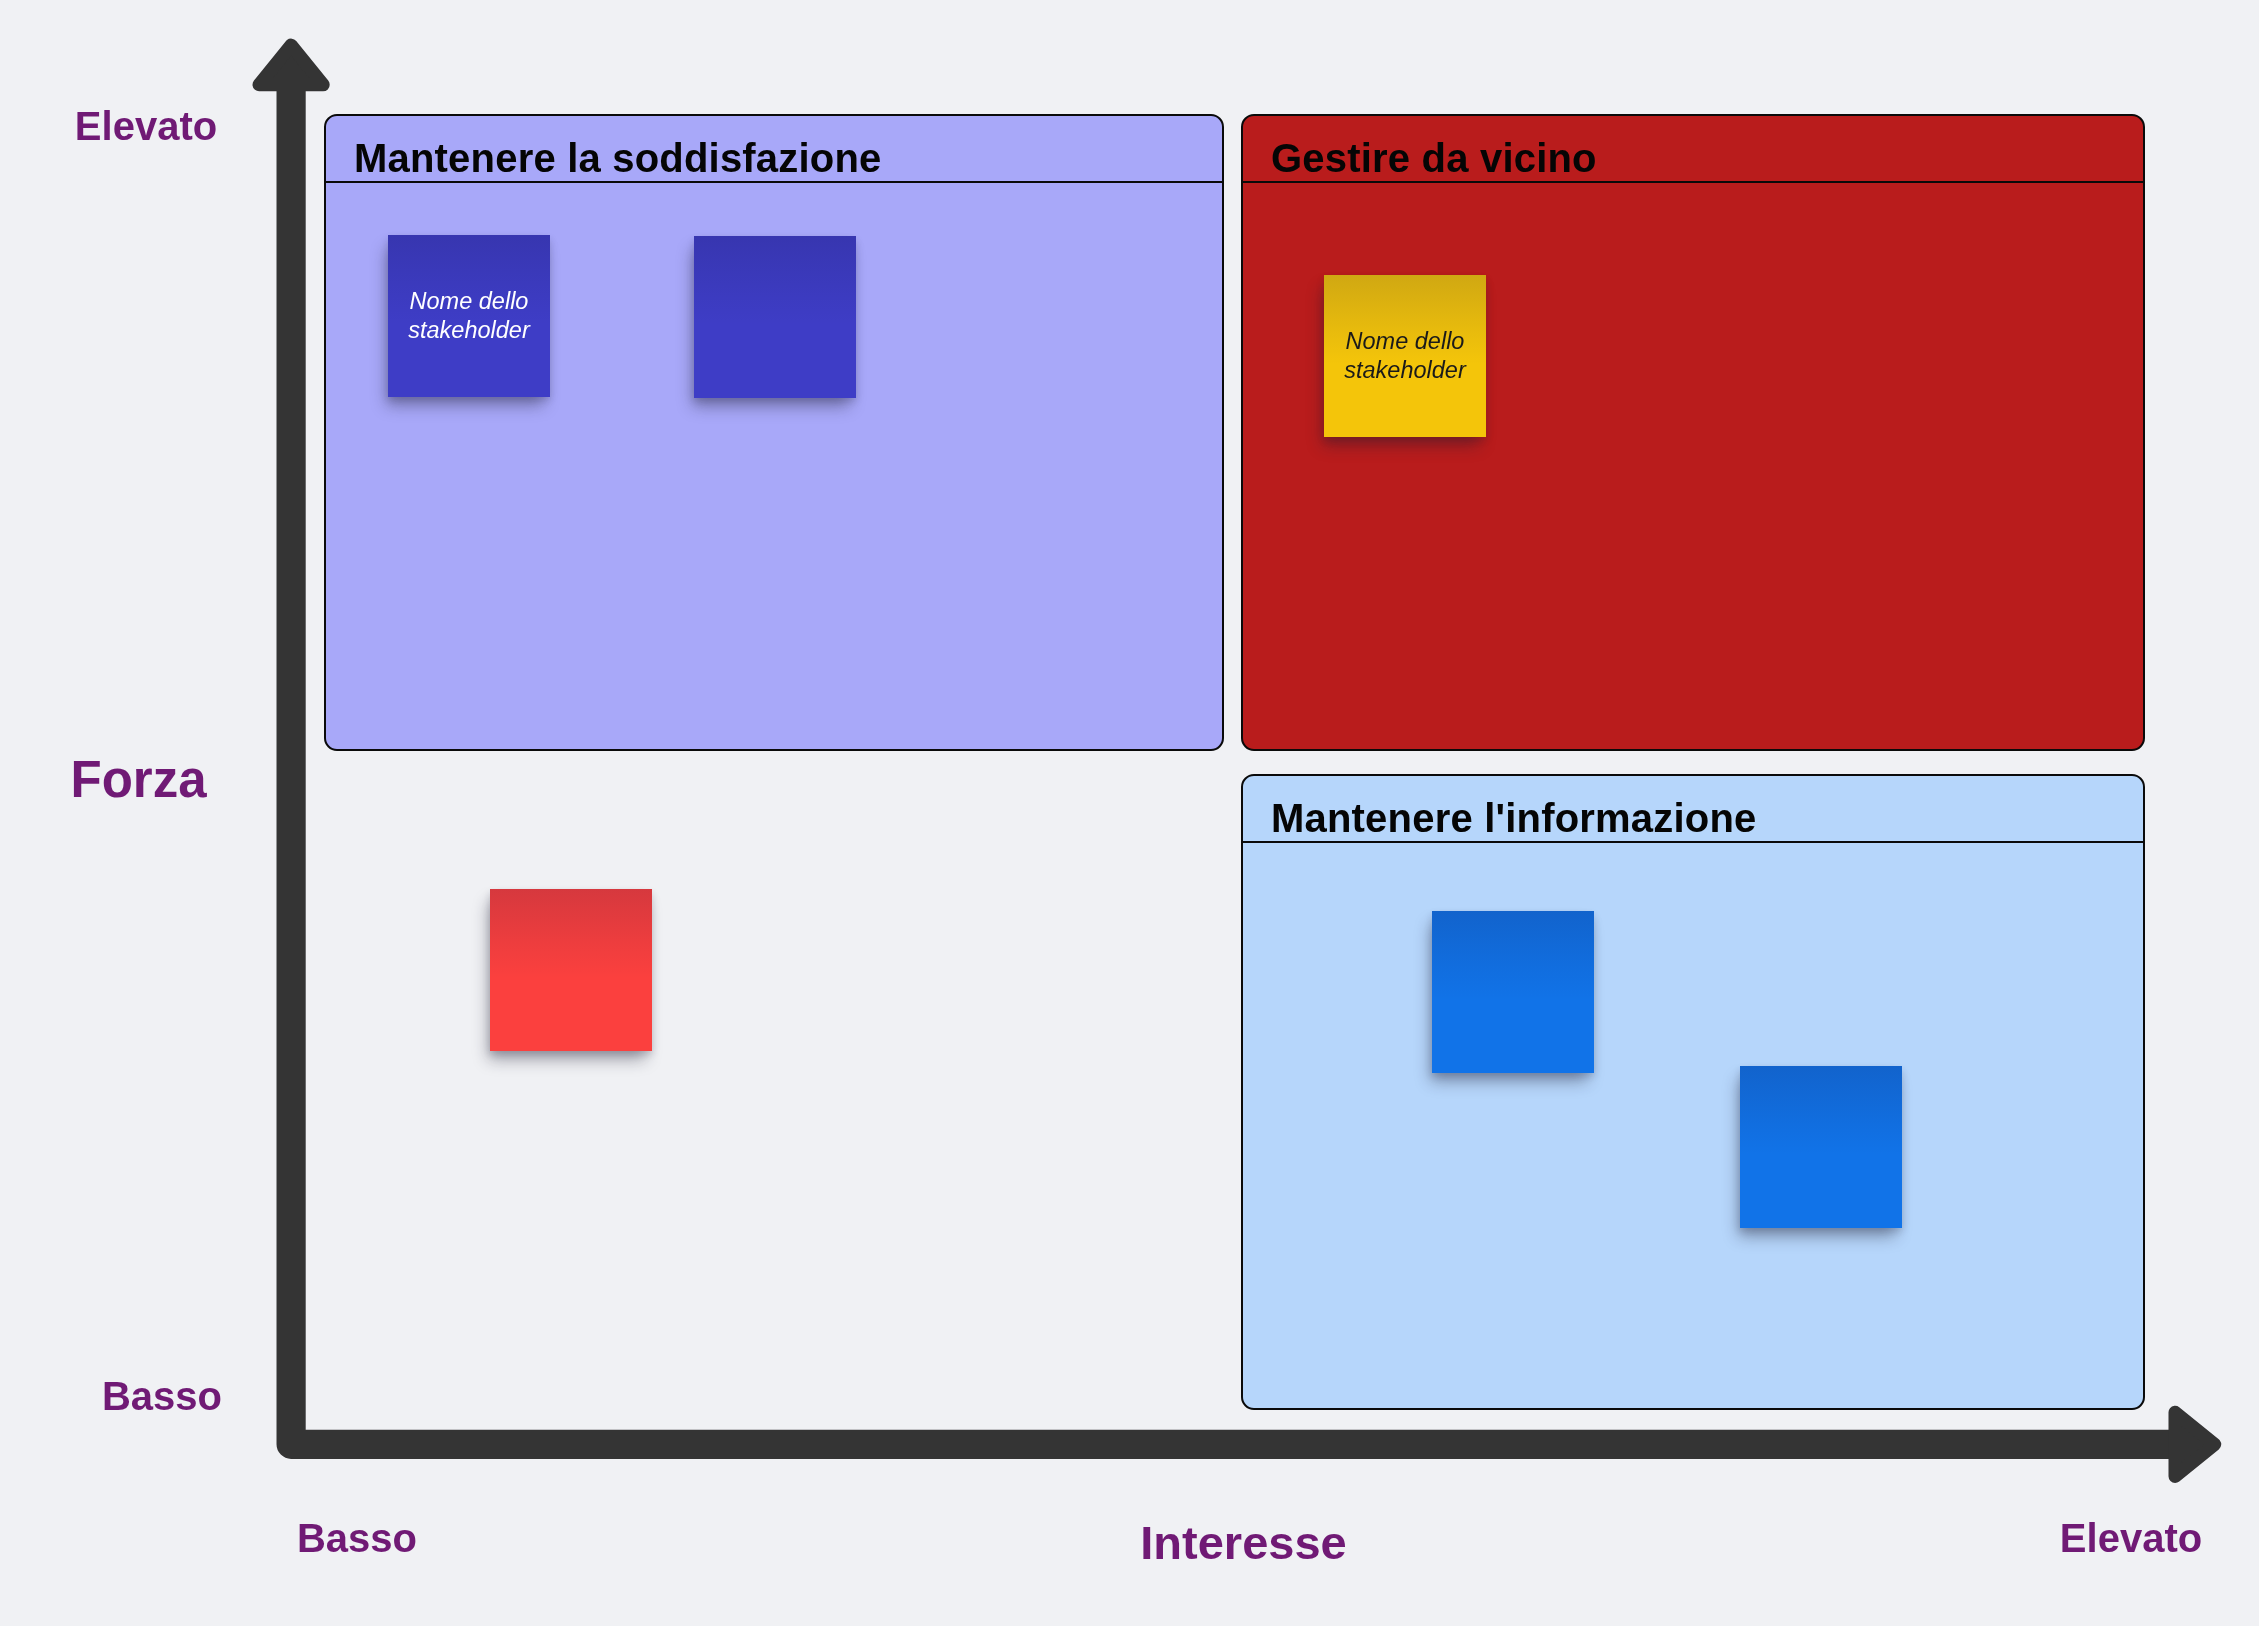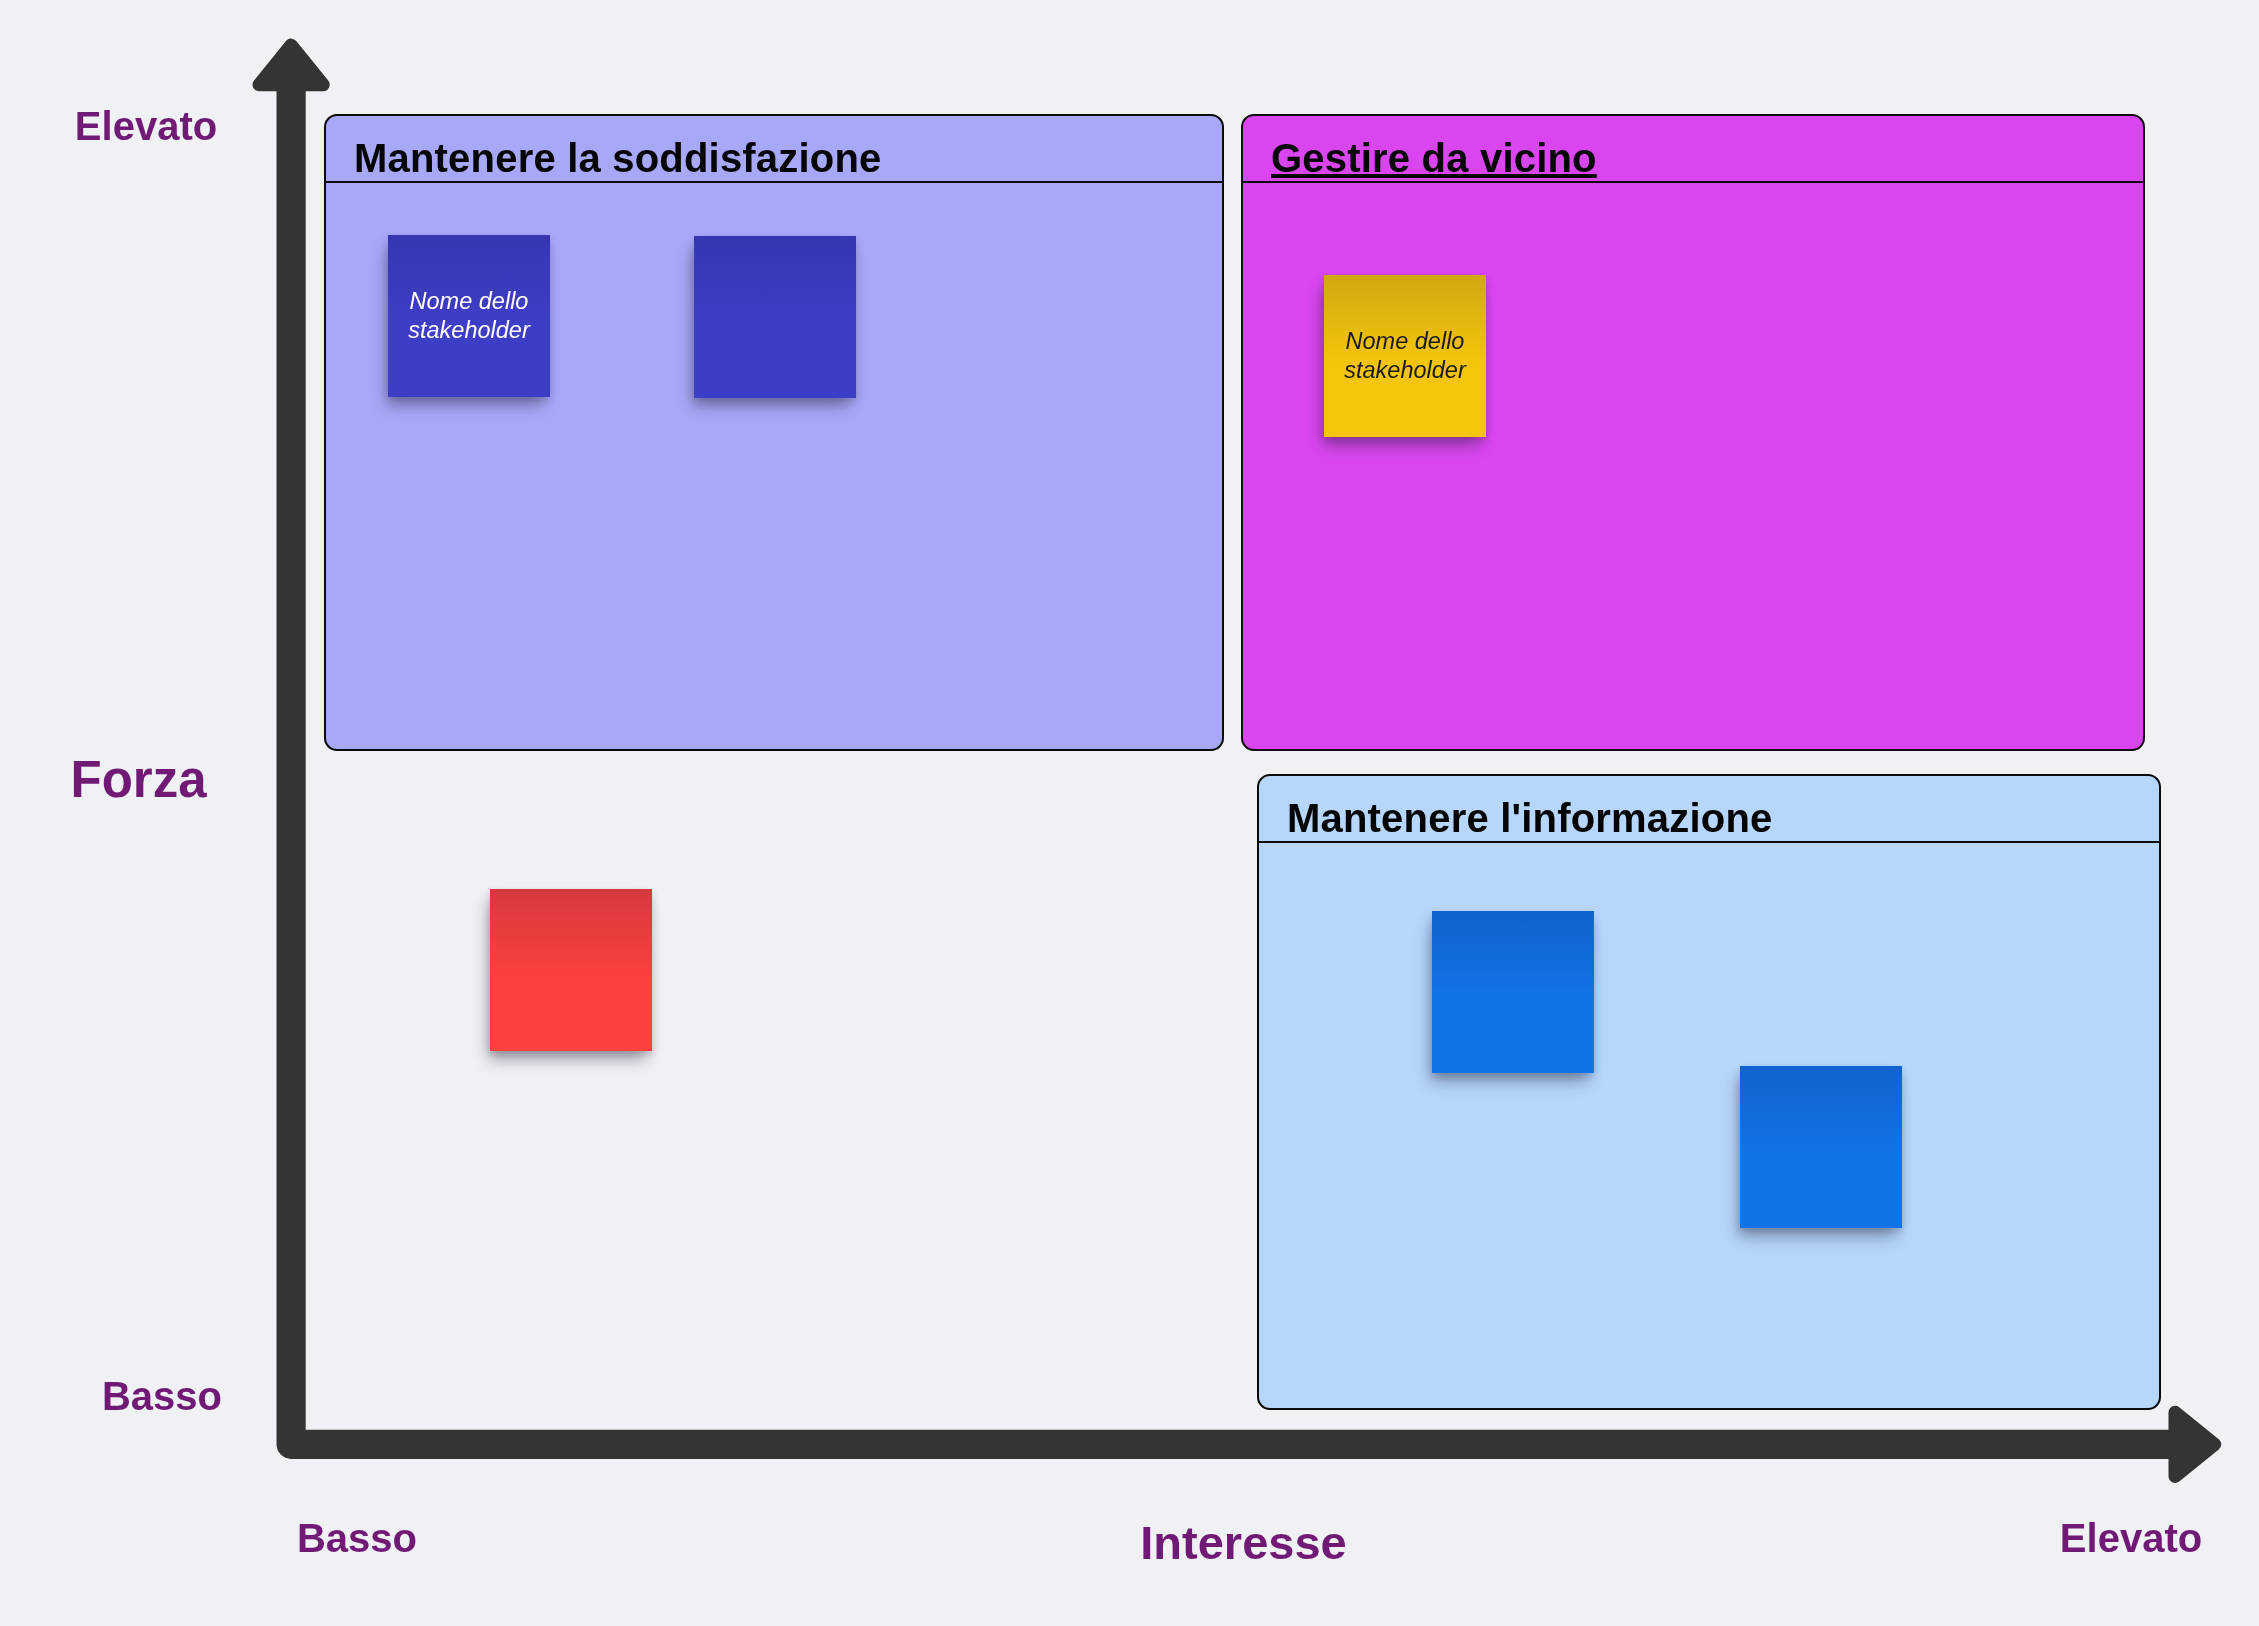--- a/index.html
+++ b/index.html
@@ -97,28 +97,28 @@
   <div class="axis-label" style="left:263px; top:1518px; width:188px; font-size:40px;">Basso</div>
   <div class="axis-label" style="left:1126px; top:1519px; width:235px; font-size:47px;">Interesse</div>
   <div class="axis-label" style="left:2037px; top:1518px; width:188px; font-size:40px;">Elevato</div>
 
   <div class="quadrant" style="left: 324px; top: 114px; width: 900px; height: 637px; background-color: rgb(168, 168, 249);">
     <div class="quadrant-header">
       <span class="quadrant-title">Mantenere la soddisfazione</span>
     </div>
   </div>
 
-  <div class="quadrant" style="left: 1241px; top: 114px; width: 904px; height: 637px; background-color: #d946ef; text-decoration: underline;">
+  <div class="quadrant" style="left: 1241px; top: 114px; width: 904px; height: 637px; background-color: #b91c1c;">
     <div class="quadrant-header">
       <span class="quadrant-title">Gestire da vicino</span>
     </div>
   </div>
 
 
-  <div class="quadrant" style="left: 1241px; top: 774px; width: 904px; height: 636px; background-color: rgb(182, 214, 251); margin-left: 16px;">
+  <div class="quadrant" style="left: 1241px; top: 774px; width: 904px; height: 636px; background-color: rgb(182, 214, 251);">
     <div class="quadrant-header">
       <span class="quadrant-title">Mantenere l'informazione</span>
     </div>
   </div>
 
   <div class="note" style="left: 388px; top: 235px; background-color: rgb(62, 61, 198);">
     <div class="note-text" style="color:#FFFFFF;">Nome dello stakeholder</div>
   </div>
 
   <div class="note" style="left: 694px; top: 236px; background-color: rgb(62, 61, 198);">

